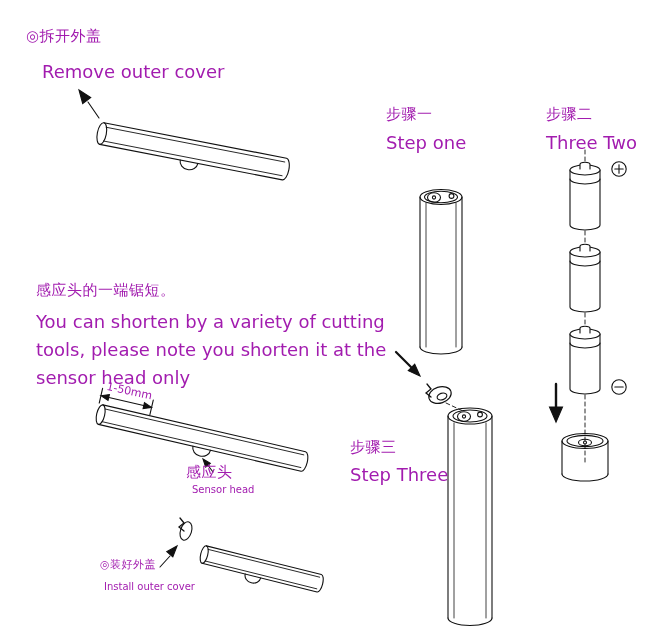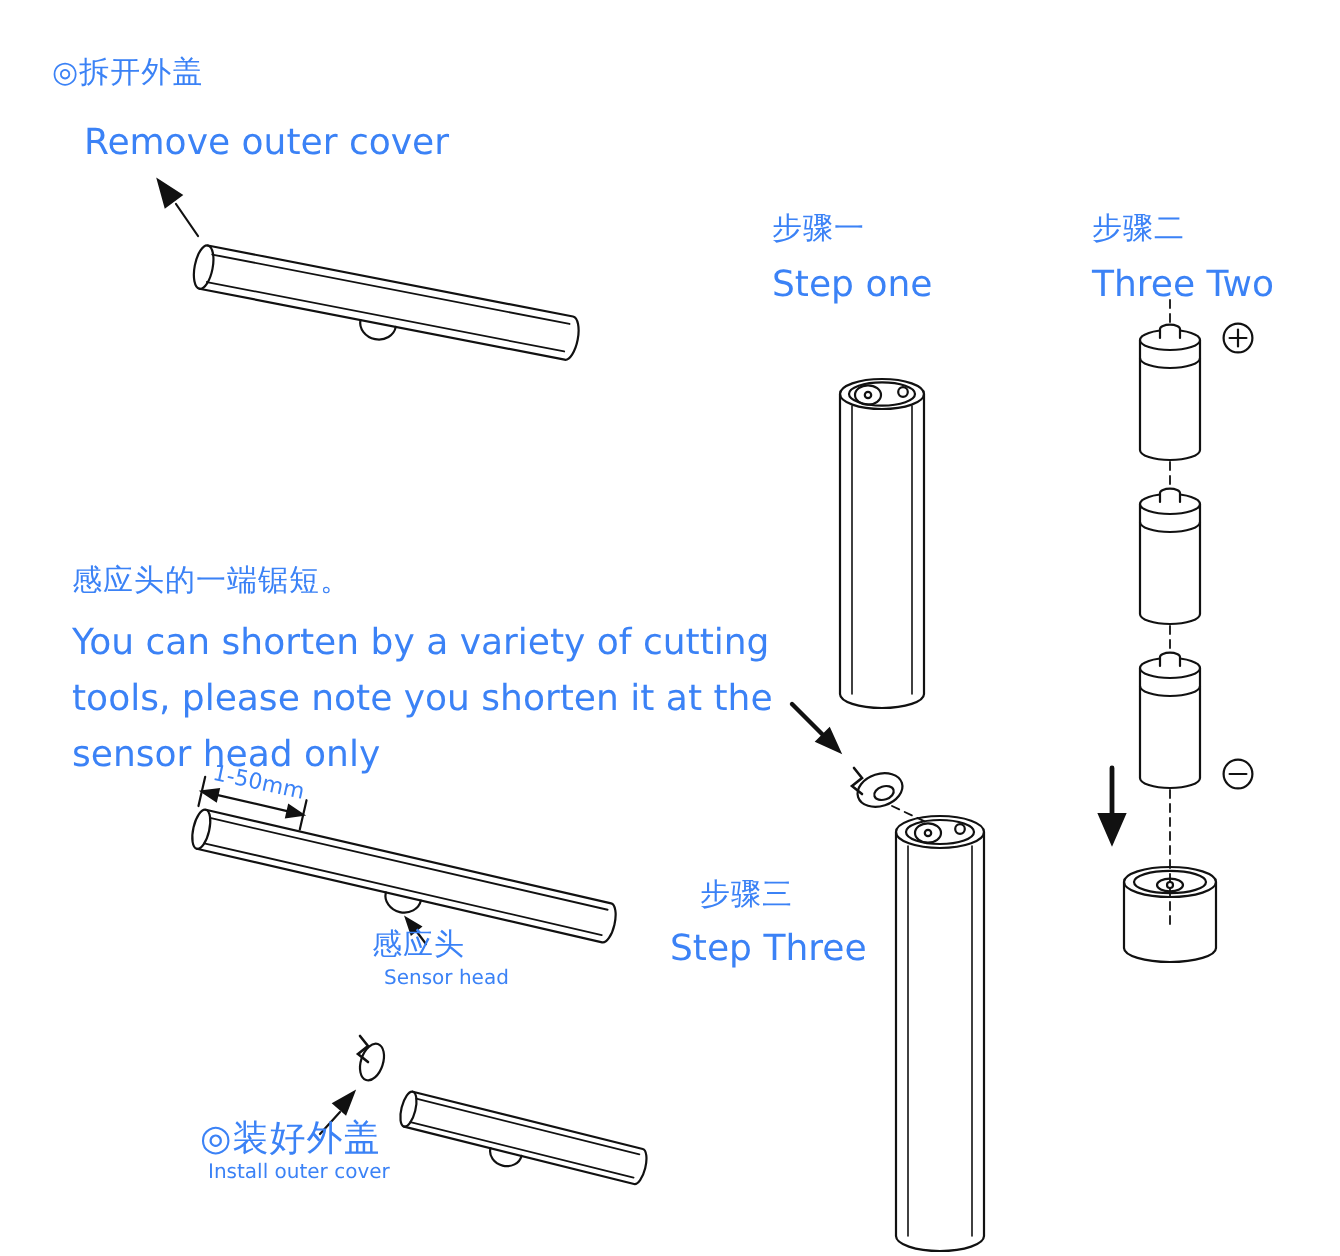--- a/index.html
+++ b/index.html
@@ -1,24 +1,24 @@
 <!DOCTYPE html>
 <html><head>
 <meta charset="utf-8">
 <style>
   *{margin:0;padding:0;box-sizing:border-box}
   html,body{background:#fff}
   #canvas{
     position:relative;width:670px;height:628px;background:#fff;overflow:hidden;
-    font-family:"DejaVu Sans","Liberation Sans",sans-serif;color:#3b82f6;
+    font-family:"DejaVu Sans","Liberation Sans",sans-serif;color:#a21caf;
   }
   #art{position:absolute;left:0;top:0}
   .label{position:absolute;white-space:pre-line}
   .zh{font-size:15px;letter-spacing:.5px}
-  .zh-sm{font-size:18px;letter-spacing:.5px}
+  .zh-sm{font-size:11px;letter-spacing:.5px}
   .en{font-size:18px;line-height:1.55}
   .en-sm{font-size:10px}
   .dim{font-size:11px;transform:rotate(12deg);transform-origin:left top}
   line,path,ellipse,circle,polyline{vector-effect:non-scaling-stroke}
 </style>
 </head>
 <body>
 
 <div id="canvas">
 
@@ -179,15 +179,15 @@
   <div class="label en-sm" style="left:104px;top:581px">Install outer cover</div>
 
 
   <div class="label zh" style="left:386px;top:105px">步骤一</div>
   <div class="label en" style="left:386px;top:129px">Step one</div>
 
   <div class="label zh" style="left:546px;top:105px">步骤二</div>
   <div class="label en" style="left:546px;top:129px">Three Two</div>
 
   <div class="label zh" style="left:350px;top:438px">步骤三</div>
-  <div class="label en" style="left:335px;top:461px">Step Three</div>
+  <div class="label en" style="left:350px;top:461px">Step Three</div>
 
 </div>
 
 </body></html>

